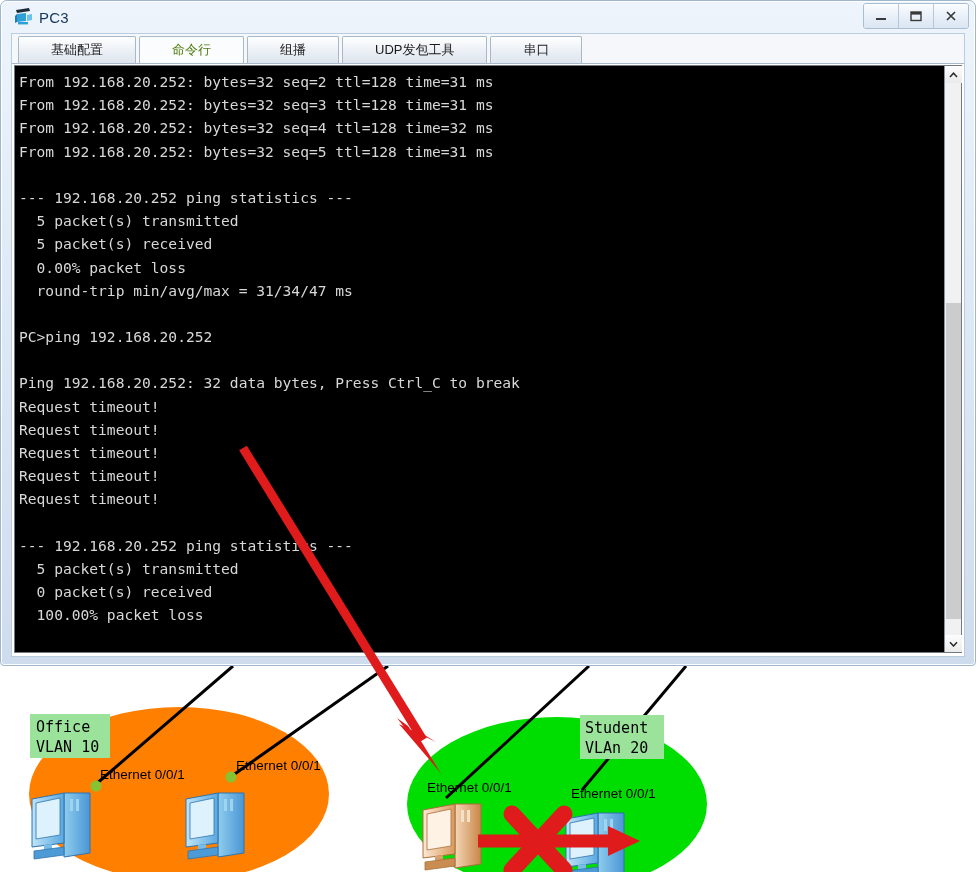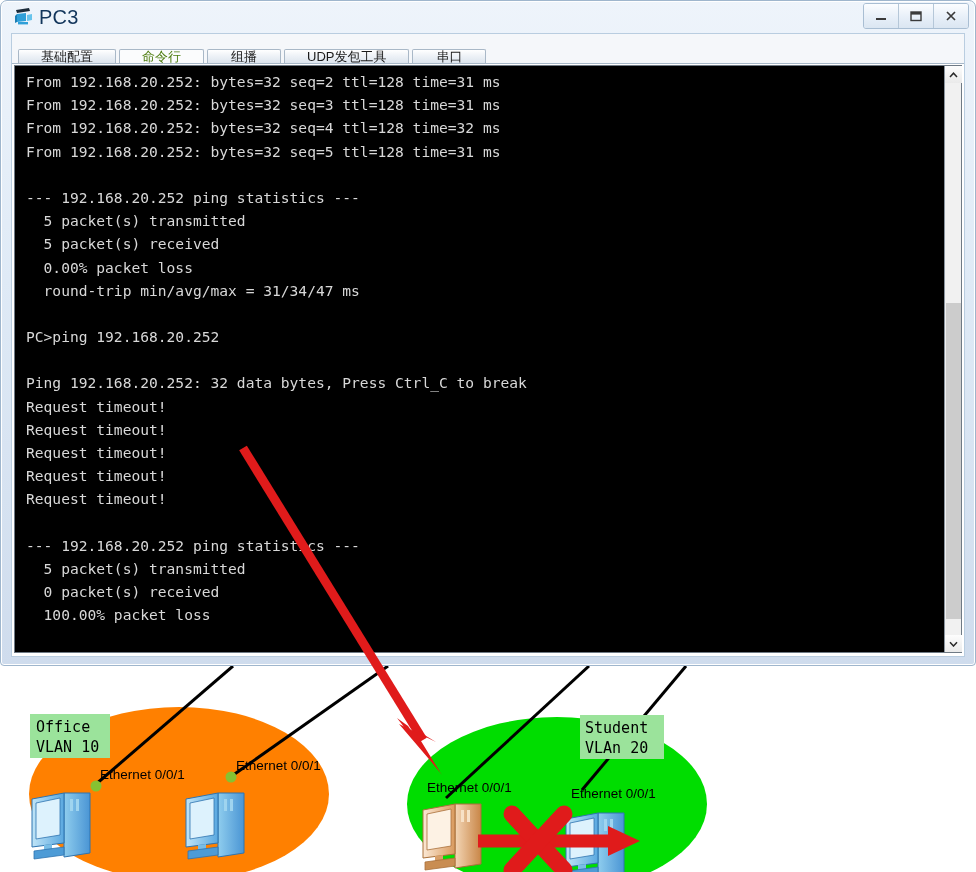--- a/index.html
+++ b/index.html
@@ -22,21 +22,21 @@
   }
   #title-bar{
     position:absolute;left:0;top:0;width:100%;height:32px;
     display:flex;align-items:center;
   }
   #title-icon{
     margin-left:12px;width:22px;height:20px;flex:0 0 auto;
     display:flex;align-items:center;justify-content:center;
   }
   #title-text{
-    margin-left:4px;font-size:20px;color:#12355b;
+    margin-left:4px;font-size:15px;color:#12355b;
     font-family:"Liberation Sans", sans-serif;
     letter-spacing:.2px;
   }
   #win-buttons{
     position:absolute;right:6px;top:2px;display:flex;
     border:1px solid #a9bed3;border-radius:3px;overflow:hidden;
     background:#e8f0f9;
   }
   .win-btn{
     width:34px;height:24px;
@@ -57,24 +57,24 @@
   }
   #tab-strip{
     height:30px;
     background:#f5f7fa;
     border-bottom:1px solid #a8b8c8;
     display:flex;align-items:flex-end;
     padding:3px 0 0 6px;
     box-sizing:border-box;
   }
   .tab{
-    height:14px;
+    height:27px;
     min-width:74px;
     margin-right:3px;
-    padding:0 22px;
+    padding:0 32px;
     box-sizing:border-box;
     display:flex;align-items:center;justify-content:center;
     font-size:13px;
     color:#1b1b1b;
     background:linear-gradient(180deg,#ffffff 0%,#eef2f7 45%,#dde5ee 100%);
     border:1px solid #a9b8c7;
     border-bottom:none;
     border-radius:2px 2px 0 0;
     cursor:default;
     white-space:nowrap;
@@ -92,21 +92,21 @@
     border:1px solid #6f7a85;
     box-sizing:border-box;
   }
   #terminal{
     flex:1 1 auto;
     background:#000000;
     color:#d8d8d8;
     font-family:"DejaVu Sans Mono","Liberation Mono",monospace;
     font-size:14.6px;
     line-height:23.2px;
-    padding:4px 0 0 11px;
+    padding:4px 0 0 4px;
     overflow:hidden;
     white-space:pre;
     letter-spacing:0px;
   }
   .tline{height:23.2px;}
 
   
   #scrollbar{
     width:17px;flex:0 0 17px;
     background:#f1f1f1;

